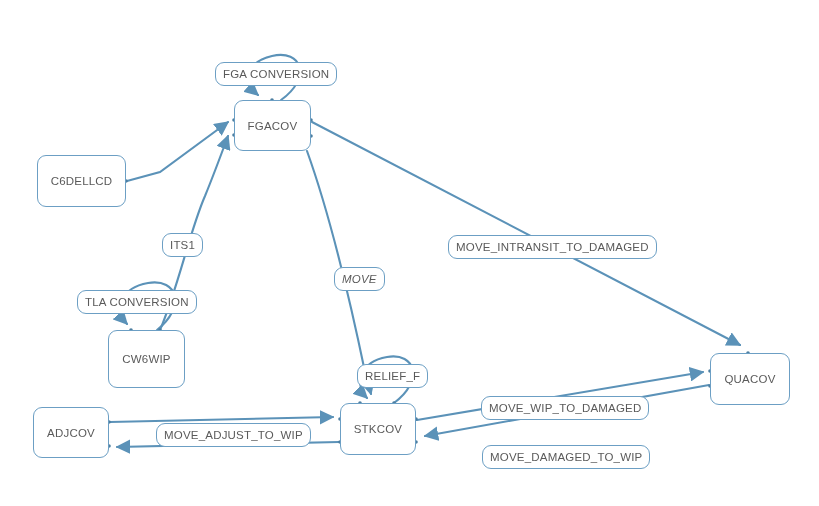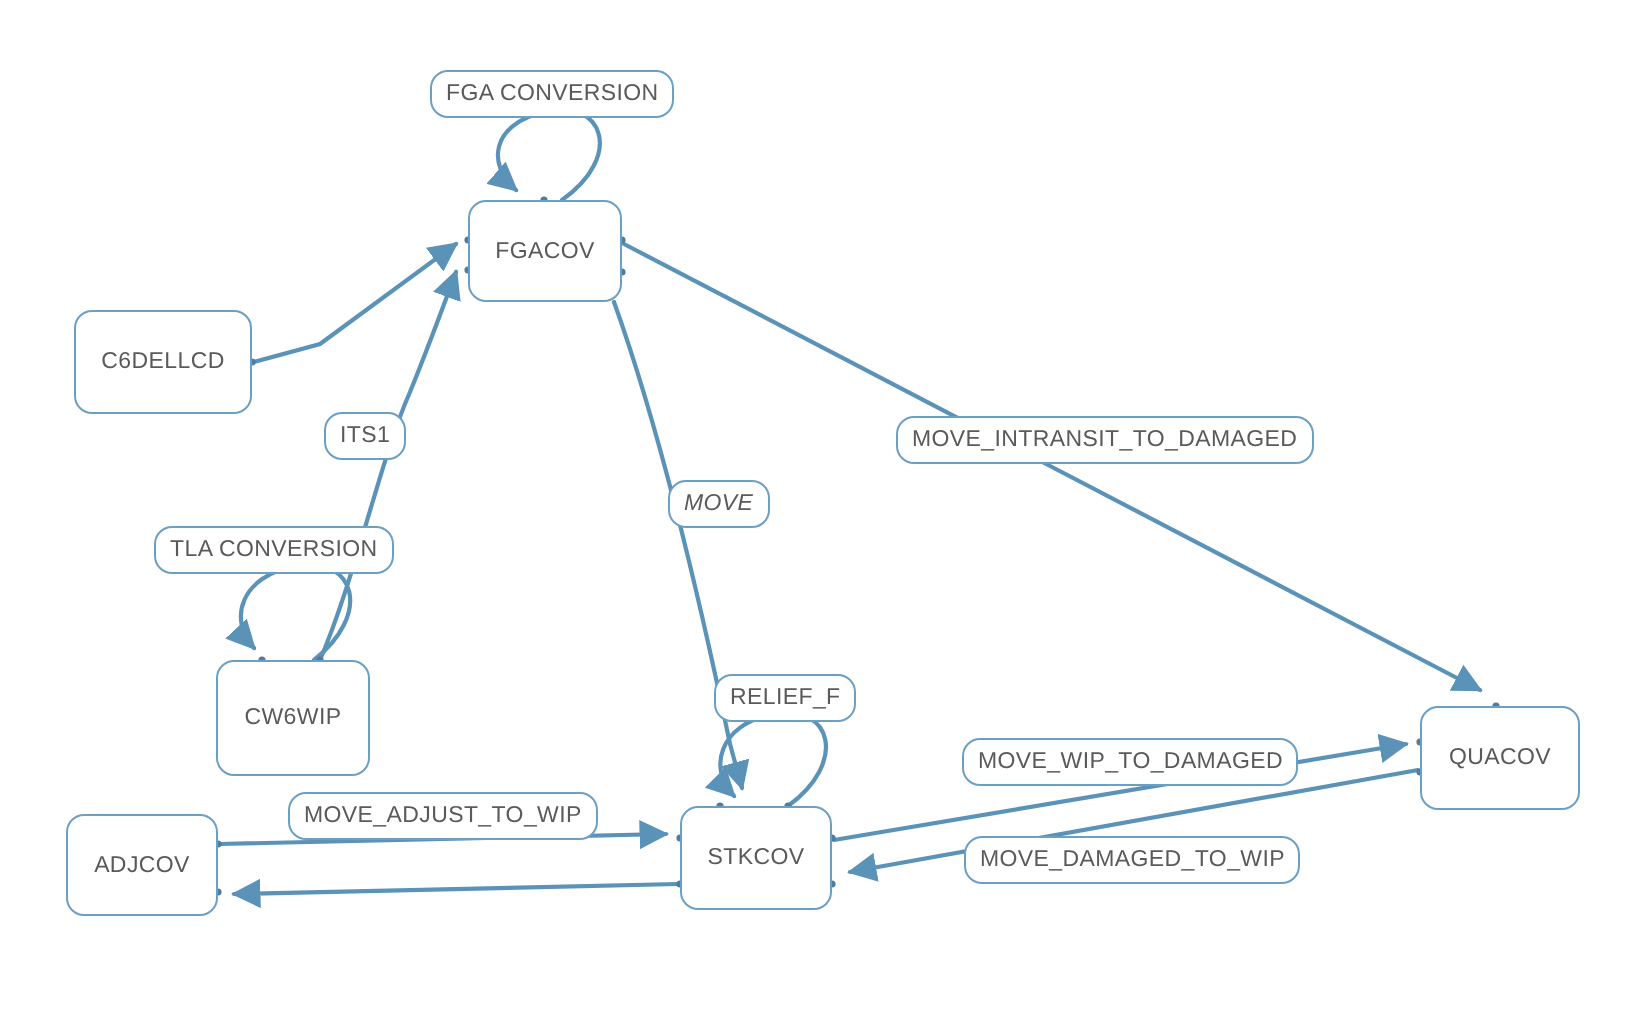--- a/index.html
+++ b/index.html
@@ -50,20 +50,21 @@
     border-radius: 9px;
     background: #ffffff;
     color: #5a5a5a;
     font-size: 11.5px;
     letter-spacing: 0.2px;
     height: 24px;
     line-height: 22px;
     padding: 0 7px;
     white-space: nowrap;
     z-index: 4;
+    margin-top: 27px;
   }
 </style>
 </head>
 <body>
 
 <div id="canvas">
 
   <svg id="graph-svg" viewBox="0 0 819 506" xmlns="http://www.w3.org/2000/svg">
     <defs>
       <marker id="arrow" viewBox="0 0 10 10" refX="9" refY="5" markerWidth="7" markerHeight="7" orient="auto-start-reverse">
@@ -153,16 +154,16 @@
   <div class="edge-label" style="left:334px; top:240px;font-style:italic;">MOVE</div>
 
   <div class="edge-label" style="left:357px; top:337px;">RELIEF_F</div>
 
   <div class="edge-label" style="left:481px; top:369px;">MOVE_WIP_TO_DAMAGED</div>
 
   <div class="edge-label" style="left:448px; top:208px;">MOVE_INTRANSIT_TO_DAMAGED</div>
 
   <div class="edge-label" style="left:482px; top:418px;">MOVE_DAMAGED_TO_WIP</div>
 
-  <div class="edge-label" style="left:144px; top:396px;">MOVE_ADJUST_TO_WIP</div>
+  <div class="edge-label" style="left:156px; top:396px;">MOVE_ADJUST_TO_WIP</div>
 
 
 </div>
 
 </body></html>

